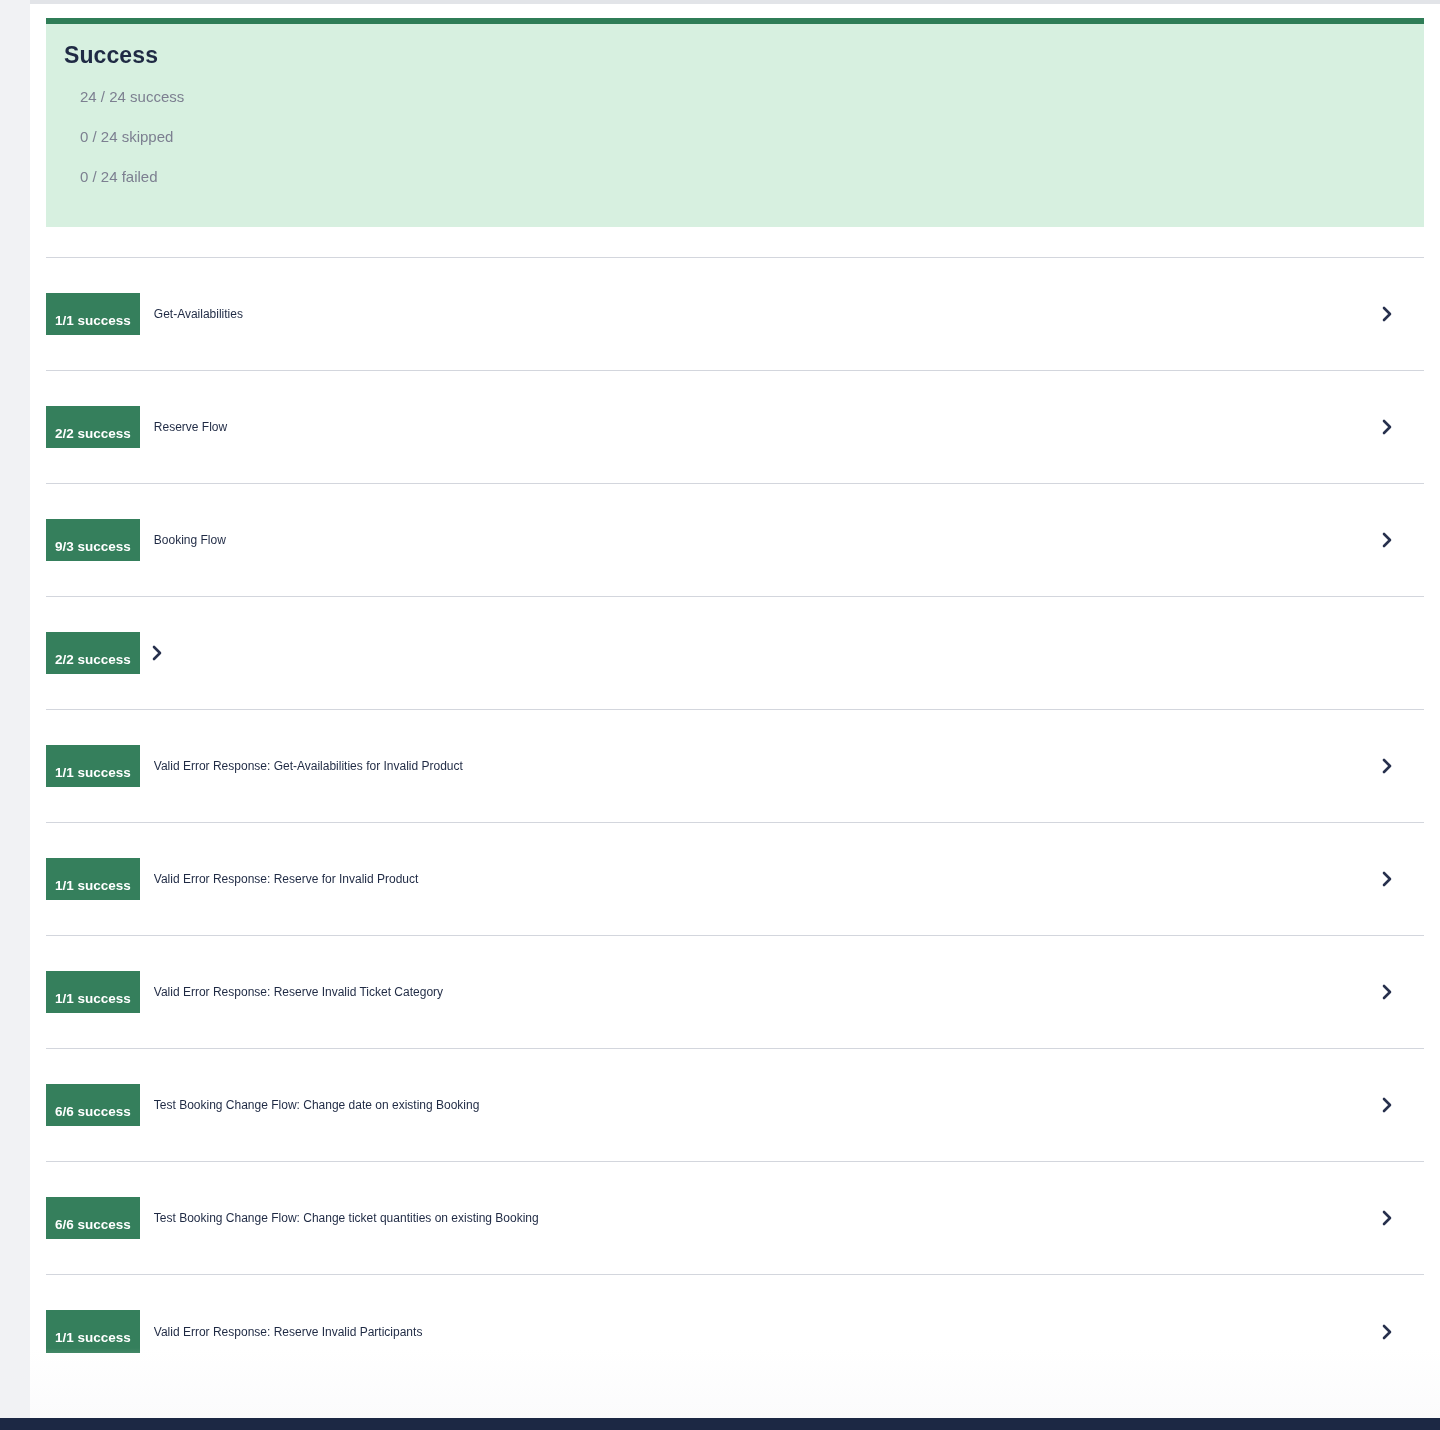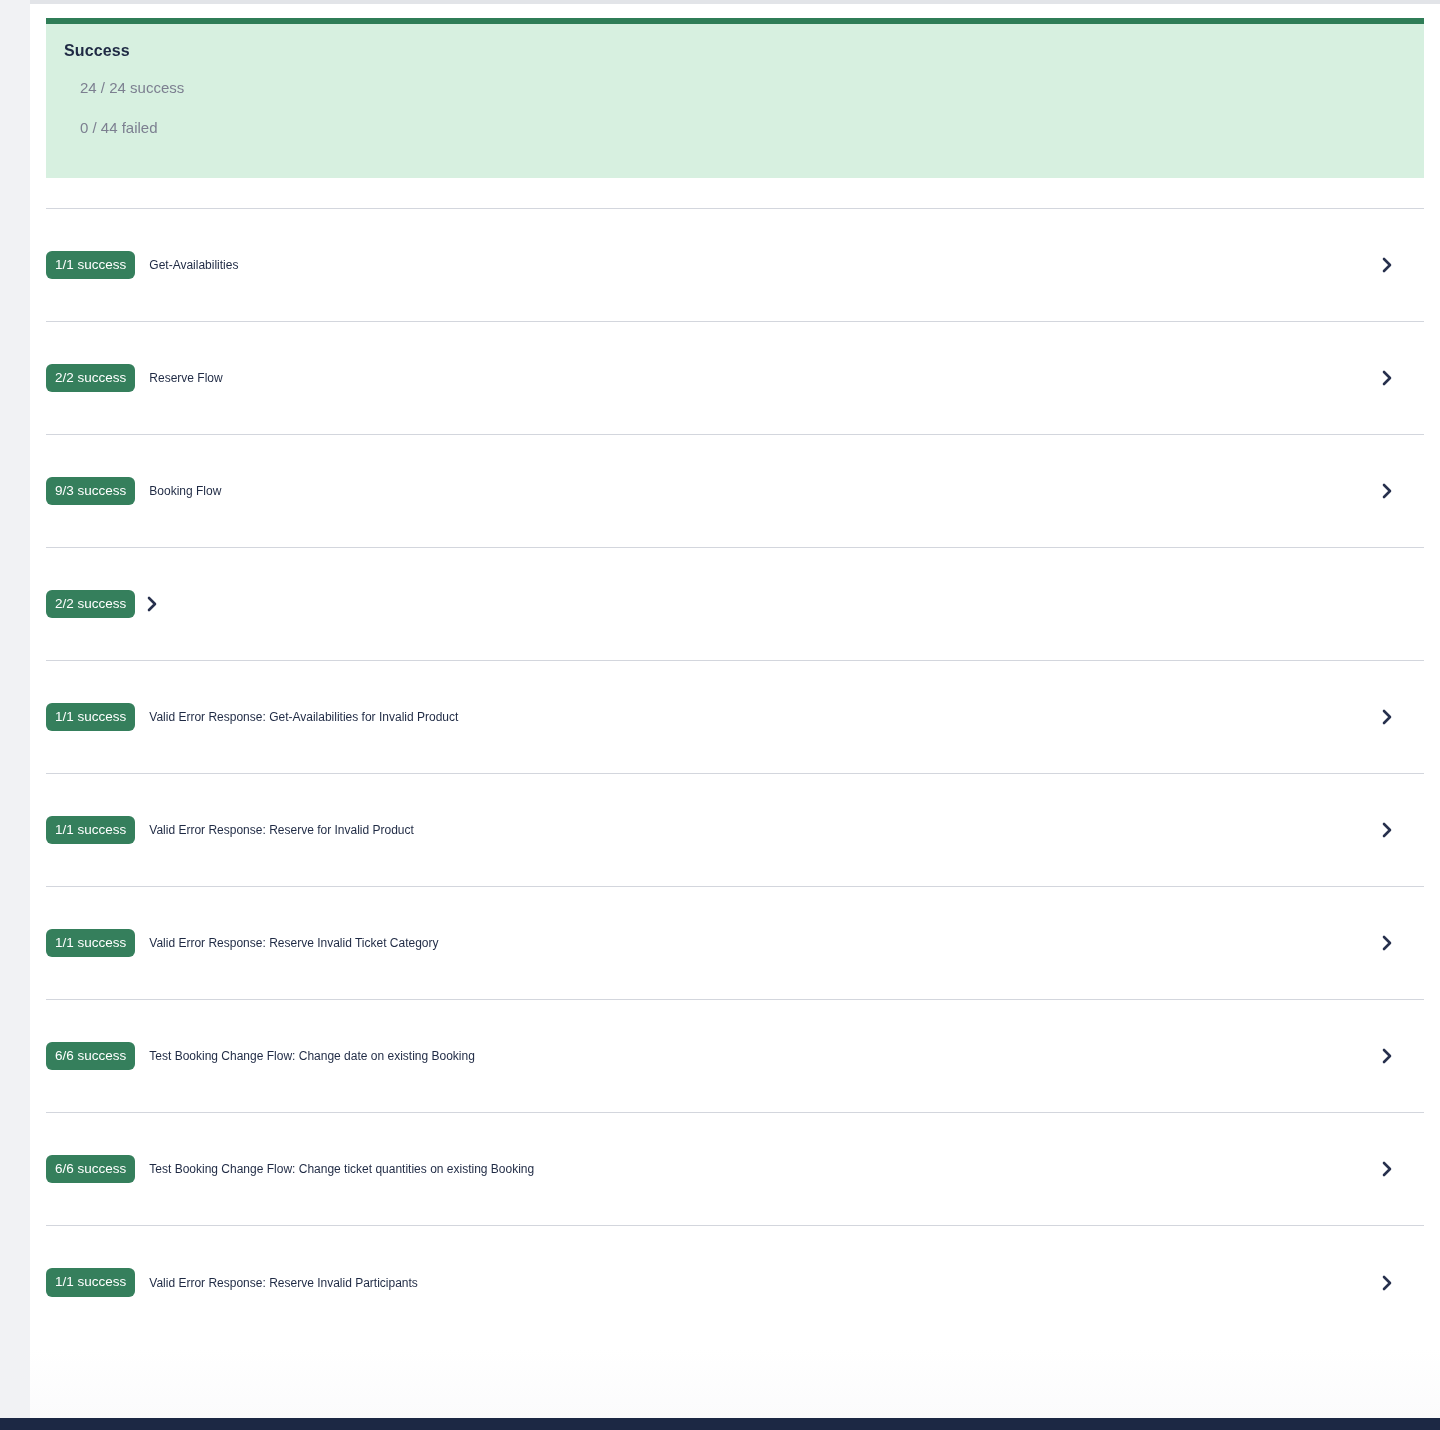--- a/index.html
+++ b/index.html
@@ -64,21 +64,21 @@
   }
 
   
   .alert-success {
     margin: 14px 16px 0 16px;
     background: #d7f0e0;
     border-top: 6px solid #2f7d57;
     padding: 18px 18px 22px 18px;
   }
   .alert-title {
-    font-size: 16px;
+    font-size: 23px;
     font-weight: 700;
     color: #1f2a44;
     margin: 0 0 12px 0;
     letter-spacing: .1px;
   }
   .alert-stat {
     font-size: 15px;
     color: #7c7f90;
     line-height: 24px;
     margin: 16px;
@@ -105,24 +105,24 @@
     background: transparent;
   }
   .test-row:last-child { border-bottom: none; }
 
   .badge {
     flex: 0 0 auto;
     display: inline-block;
     background: #357f5c;
     color: #ffffff;
     font-size: 13.5px;
-    font-weight: 400;
+    font-weight: 700;
     line-height: 1;
-    padding: 7px 9px 8px 9px;
-    border-radius: 6px;
+    padding: 21px 9px 8px 9px;
+    border-radius: 0;
     white-space: nowrap;
   }
 
   .test-label {
     flex: 1 1 auto;
     font-size: 12px;
     color: #1f2a44;
     margin-left: 14px;
     white-space: nowrap;
     overflow: hidden;
@@ -158,21 +158,22 @@
 <div id="page-root">
 
   <div class="top-rule"></div>
   <div class="left-gutter"></div>
 
   <div class="content-card">
 
     <div class="alert-success">
       <div class="alert-title">Success</div>
       <div class="alert-stat">24 / 24 success</div>
-      <div class="alert-stat">0 / 44 failed</div>
+      <div class="alert-stat">0 / 24 skipped</div>
+      <div class="alert-stat">0 / 24 failed</div>
     </div>
 
     <div class="test-list" id="test-list">
   <div class="test-row">
     <span class="badge">1/1 success</span>
     <span class="test-label">Get-Availabilities</span>
     <span class="chevron">
       <svg width="20" height="20" viewBox="0 0 20 20" aria-hidden="true">
         <path d="M7 4 L13 10 L7 16" fill="none" stroke="currentColor" stroke-width="2.6" stroke-linecap="round" stroke-linejoin="round"></path>
       </svg>

